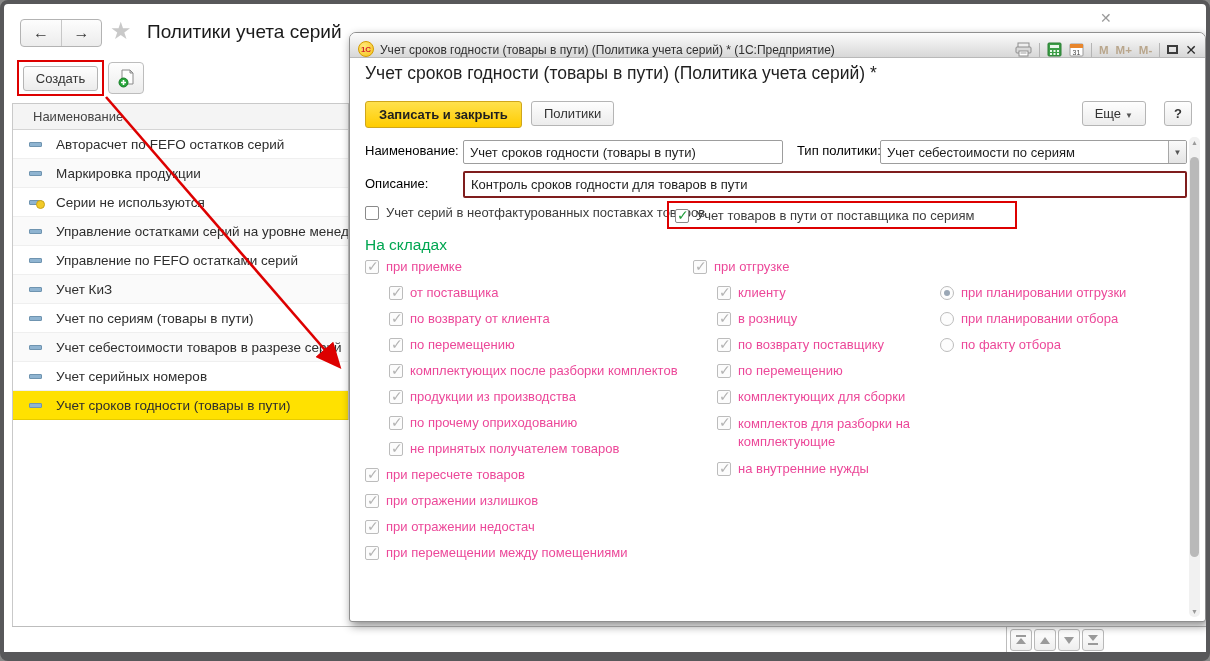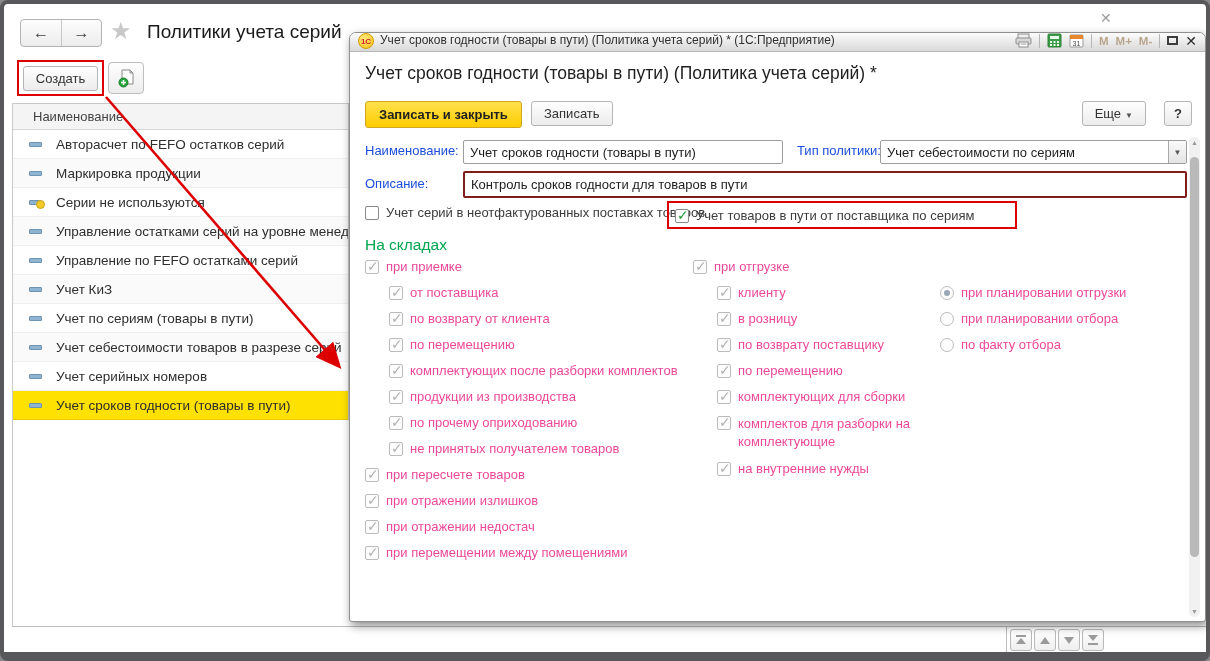--- a/index.html
+++ b/index.html
@@ -43,41 +43,41 @@
   .arrow-svg{ position:absolute; left:90px; top:85px; pointer-events:none; z-index:5;}
   
   .reorder{ position:absolute; left:1006px; top:625px; display:flex; gap:1px;}
   .reorder .rbtn{ width:22px; height:22px; background:linear-gradient(#fff,#eee); border:1px solid #b9b9b9;
     border-radius:3px; display:flex; align-items:center; justify-content:center; margin-right:1px; cursor:pointer;}
   .vline{ position:absolute; left:1002px; top:622px; width:1px; height:30px; background:#bdbdbd;}
   
   .dialog{ position:absolute; left:345px; top:28px; width:857px; height:590px; z-index:10;
     background:#fff; border:1px solid #8f8f8f; border-radius:7px 7px 3px 3px;
     box-shadow:2px 4px 10px rgba(0,0,0,.45);}
-  .dlg-titlebar{ height:19px; background:linear-gradient(#fcfcfc,#d8d8d8); border-bottom:1px solid #b9b9b9;
-    border-radius:6px 6px 0 0; display:flex; align-items:flex-start; padding:0 8px; gap:6px;}
+  .dlg-titlebar{ height:25px; background:linear-gradient(#fcfcfc,#d8d8d8); border-bottom:1px solid #b9b9b9;
+    border-radius:6px 6px 0 0; display:flex; align-items:flex-end; padding:0 8px; gap:6px;}
   .logo1c{ width:16px; height:16px; border-radius:50%; background:radial-gradient(circle at 35% 30%,#ffe97a,#f6c21a);
     border:1px solid #d49b00; color:#d2212b; font-size:8px; font-weight:bold;
     display:flex; align-items:center; justify-content:center;}
   .dlg-title{ font-size:12px; color:#2f2f2f; flex:1; white-space:nowrap; overflow:hidden;}
   .tb-icons{ display:flex; align-items:center; gap:7px;}
   .tb-sep{ width:1px; height:14px; background:#b5b5b5;}
   .memo{ font-size:11.5px; font-weight:bold; color:#b9a68c;}
   .winbox{ width:11px; height:9px; border:2px solid #3c3c3c; display:inline-block;}
   .winx{ font-size:14px; font-weight:bold; color:#2b2b2b; line-height:1;}
   .dlg-heading{ position:absolute; left:15px; top:30px; font-size:17.5px; color:#1f1f1f;}
   .dlg-actions{ position:absolute; left:15px; top:68px; right:13px; height:28px;}
   .btn-yellow{ position:absolute; left:0; top:0; background:linear-gradient(#ffe14d,#fc0);
     border:1px solid #cfa61c; border-radius:3px; font-size:13px; font-weight:bold; color:#1f1f1f;
     padding:5px 13px; cursor:pointer;}
   .btn-save{ position:absolute; left:166px; top:0; }
   .btn-more{ position:absolute; right:46px; top:0;margin-left:12px;}
   .btn-help{ position:absolute; right:0; top:0; width:28px; text-align:center; padding:4px 0; font-weight:bold;}
   .caret{ font-size:8px; color:#555; margin-left:4px;}
-  .flabel{ position:absolute; top:4px; font-size:13px; color:#1d4ed8; white-space:nowrap;}
+  .flabel{ position:absolute; top:4px; font-size:13px; color:#000000; white-space:nowrap;}
   .field{ position:absolute; height:24px; border:1px solid #9d9d9d; border-radius:2px; background:#fff;
     font-size:13px; color:#1d1d1d; display:flex; align-items:center; padding:0 6px; white-space:nowrap; overflow:hidden;}
   .field.focus{ border:2px solid #7f1d1d; height:27px;}
   .combo-btn{ position:absolute; right:0; top:0; width:18px; height:100%; border-left:1px solid #a8a8a8;
     background:linear-gradient(#fafafa,#e4e4e4); display:flex; align-items:center; justify-content:center;
     font-size:8px; color:#555; cursor:pointer;}
   
   .cbrow{ display:flex; align-items:flex-start; gap:7px; font-size:13px; color:#3c3c3c; cursor:pointer;}
   .cb{ width:14px; height:14px; border:1px solid #8a8a8a; border-radius:2px; background:#fff;
     position:relative; flex:0 0 auto; margin-top:1px;}
@@ -248,21 +248,21 @@
         <div class="tb-sep"></div>
         <span class="winbox"></span>
         <span class="winx">✕</span>
       </div>
     </div>
 
     <div class="dlg-heading">Учет сроков годности (товары в пути) (Политика учета серий) *</div>
 
     <div class="dlg-actions">
       <button class="btn-yellow">Записать и закрыть</button>
-      <button class="btn-plain btn-save">Записать</button>
+      <button class="btn-plain btn-save">Политики</button>
       <button class="btn-plain btn-more"><span>Еще</span><span class="caret">▼</span></button>
       <button class="btn-plain btn-help">?</button>
     </div>
 
     <div class="flabel" style="left:15px; top:110px;">Наименование:</div>
     <div class="field" style="left:113px; top:107px; width:320px;">Учет сроков годности (товары в пути)</div>
     <div class="flabel" style="left:447px; top:110px;">Тип политики:</div>
     <div class="field" style="left:530px; top:107px; width:307px; padding-right:22px;">
       <span>Учет себестоимости по сериям</span>
       <span class="combo-btn">▼</span>

